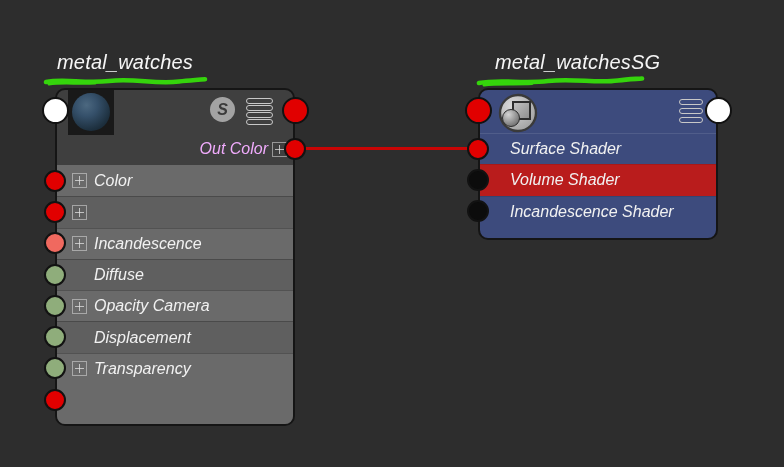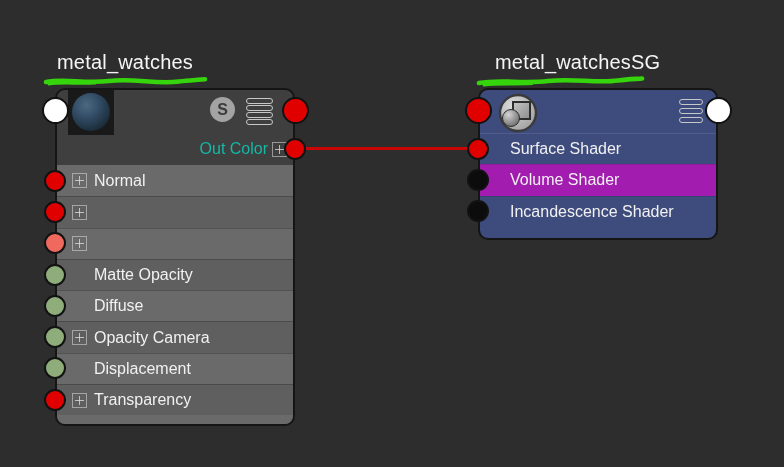--- a/index.html
+++ b/index.html
@@ -9,21 +9,21 @@
     font-family:"Liberation Sans","DejaVu Sans",sans-serif;
     -webkit-font-smoothing:antialiased;
   }
   .canvas{position:absolute;inset:0;}
 
   
   .conn{position:absolute;left:294px;top:147.4px;width:184px;height:2.6px;
         background:#c90505;z-index:1;}
 
   
-  .node-group{position:absolute;z-index:2;}
+  .node-group{position:absolute;z-index:2;font-style:italic;}
   #shader-group{left:55px;top:88px;width:240px;height:338px;}
   #sg-group{left:478px;top:88px;width:240px;height:152px;}
 
   .node-title{
     position:absolute;top:-37px;left:2px;
     font-size:20px;color:#f5f5f5;white-space:nowrap;letter-spacing:.2px;
   }
   #sg-group .node-title{left:17px;}
   .scribble{position:absolute;top:-14px;pointer-events:none;}
   #shader-group .scribble{left:-12px;}
@@ -59,39 +59,39 @@
   .bar{height:5.5px;box-sizing:border-box;border:1.5px solid #c8c8c8;border-radius:3px;background:transparent;}
   .bars3 .bar{height:6px;}
 
   .sg-icon{position:absolute;left:18px;top:3px;}
 
   
   .outcolor-row{
     height:32px;flex:none;display:flex;align-items:center;justify-content:flex-end;
     padding-right:6px;gap:4px;
   }
-  .outcolor-row .attr-label{font-size:16px;color:#14b8a6;}
+  .outcolor-row .attr-label{font-size:16px;color:#f0abfc;}
 
   
   .rows{flex:none;display:flex;flex-direction:column;}
   .attr-row{
     height:31.3px;box-sizing:border-box;display:flex;align-items:center;
     padding-left:15px;gap:7px;border-top:1px solid rgba(0,0,0,0.22);
   }
   #shader-group .attr-row:nth-child(odd){background:#6a6a6a;}
   #shader-group .attr-row:nth-child(even){background:#5f5f5f;}
   .attr-label{font-size:16px;color:#f1f1f1;white-space:nowrap;}
   .bottom-pad{flex:1;}
   #shader-group .bottom-pad{background:#6a6a6a;}
   #sg-group .bottom-pad{background:transparent;}
 
   
   #sg-group .attr-row{padding-left:30px;border-top:1px solid rgba(0,0,0,0.10);}
   #sg-group .attr-row:nth-child(1){background:transparent;border-top:1px solid rgba(255,255,255,0.10);}
-  #sg-group .attr-row:nth-child(2){background:#a21caf;}
+  #sg-group .attr-row:nth-child(2){background:#b91c1c;}
   #sg-group .attr-row:nth-child(3){background:transparent;}
 
   
   .expand{
     position:relative;width:15px;height:15px;flex:none;box-sizing:border-box;
     border:1px solid rgba(210,210,210,0.6);
   }
   .expand::before{content:"";position:absolute;left:2px;right:2px;top:6px;height:1px;background:rgba(225,225,225,0.75);}
   .expand::after{content:"";position:absolute;top:2px;bottom:2px;left:6px;width:1px;background:rgba(225,225,225,0.75);}
   .attr-row[data-expand="false"] .expand{visibility:hidden;}
@@ -138,31 +138,28 @@
       </div>
 
       <div class="outcolor-row">
         <span class="attr-label">Out Color</span>
         <span class="expand"></span>
       </div>
 
       <div class="rows">
         <div class="attr-row" style="border-top:none" data-expand="true">
           <span class="expand"></span>
-          <span class="attr-label">Normal</span>
-        </div>
-        <div class="attr-row" data-expand="true">
-          <span class="expand"></span>
-        </div>
-        <div class="attr-row" data-expand="true">
-          <span class="expand"></span>
-        </div>
-        <div class="attr-row" data-expand="false">
-          <span class="expand"></span>
-          <span class="attr-label">Matte Opacity</span>
+          <span class="attr-label">Color</span>
+        </div>
+        <div class="attr-row" data-expand="true">
+          <span class="expand"></span>
+        </div>
+        <div class="attr-row" data-expand="true">
+          <span class="expand"></span>
+          <span class="attr-label">Incandescence</span>
         </div>
         <div class="attr-row" data-expand="false">
           <span class="expand"></span>
           <span class="attr-label">Diffuse</span>
         </div>
         <div class="attr-row" data-expand="true">
           <span class="expand"></span>
           <span class="attr-label">Opacity Camera</span>
         </div>
         <div class="attr-row" data-expand="false">

